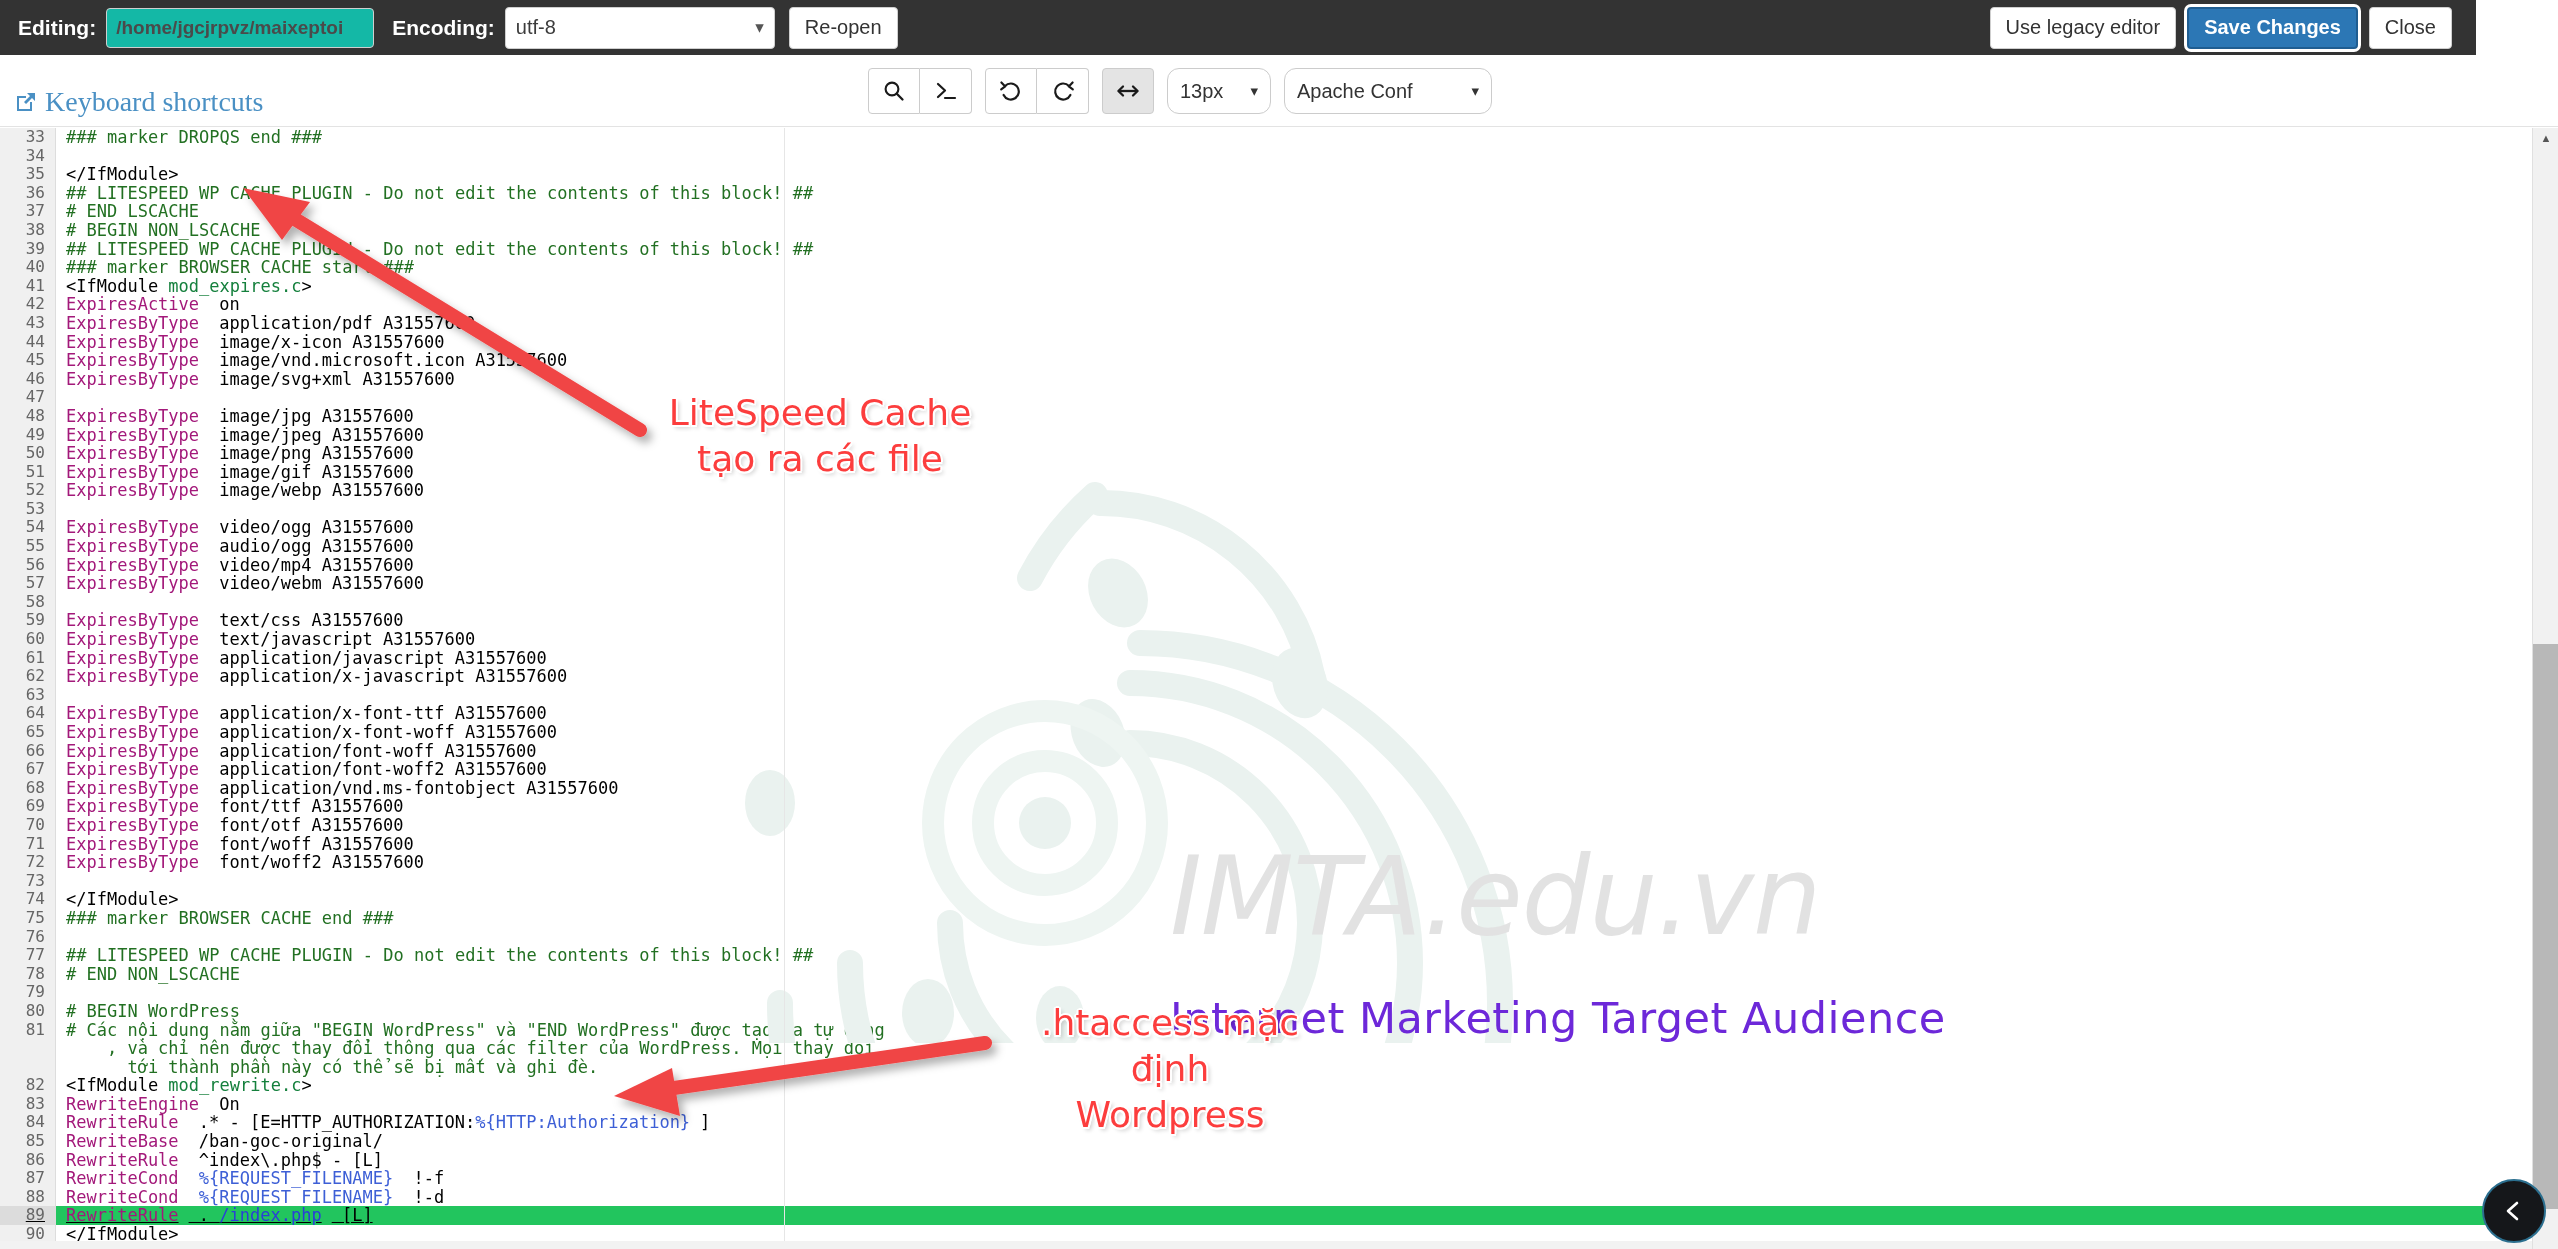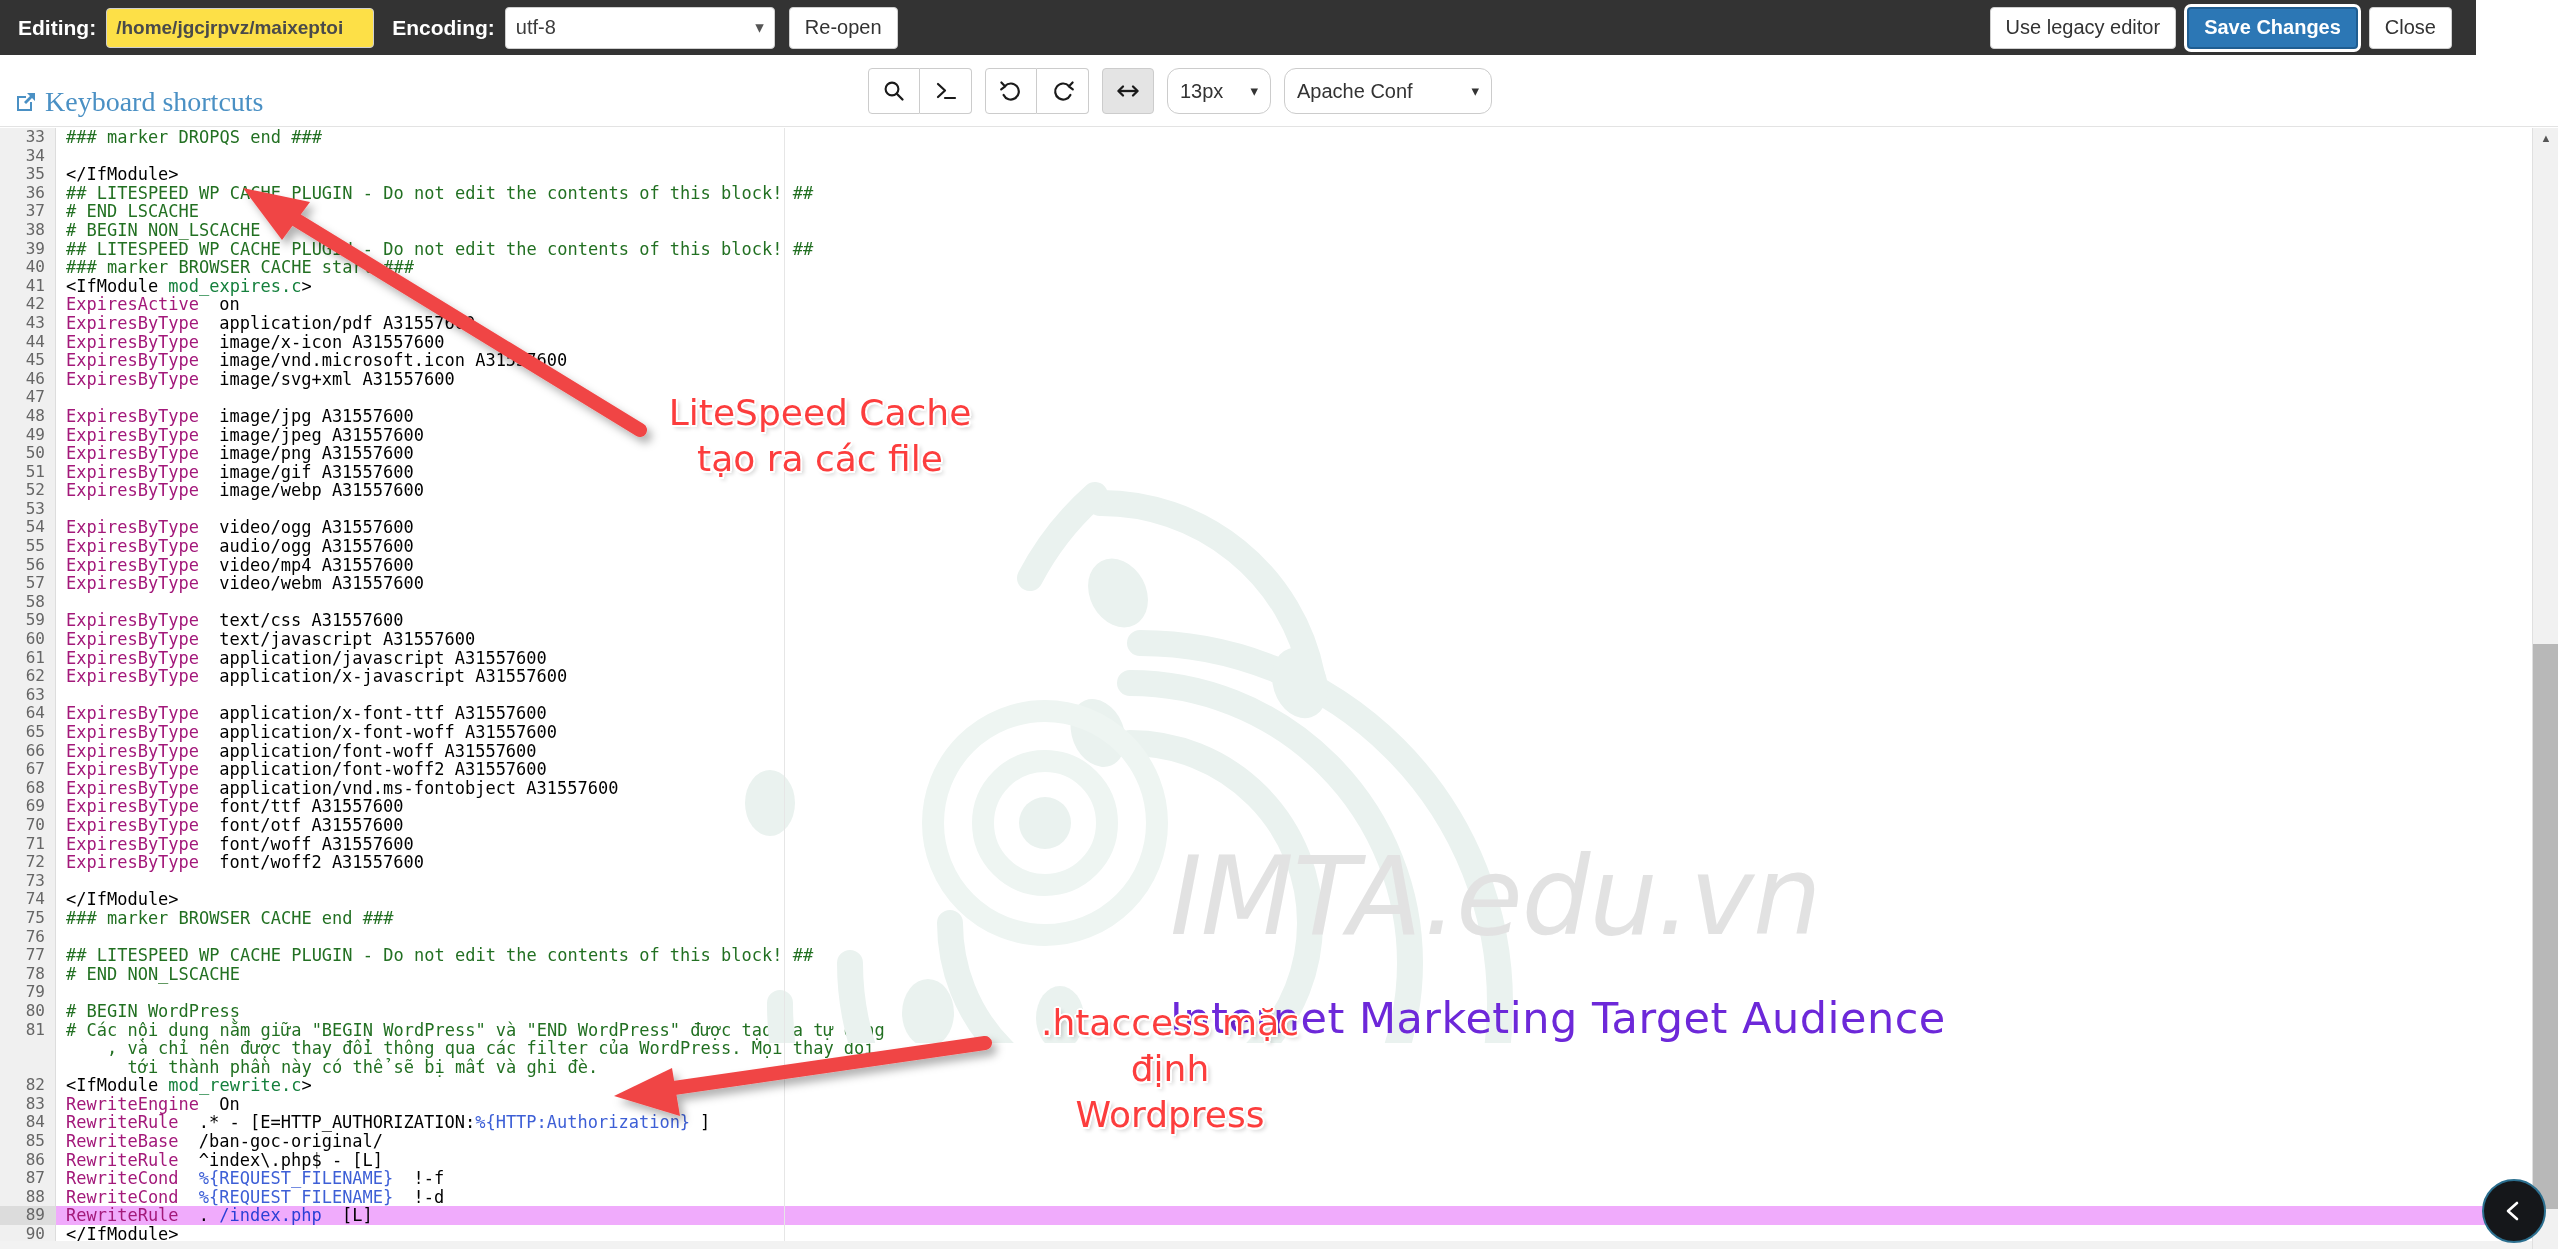--- a/index.html
+++ b/index.html
@@ -21,21 +21,21 @@
   }
   .tb-label {
     color: #ffffff;
     font-size: 21px;
     font-weight: bold;
     margin-right: 10px;
     white-space: nowrap;
   }
   #path-input {
     width: 268px; height: 40px;
-    background: #fde047;
+    background: #14b8a6;
     border: 1px solid #cfcfcf;
     border-radius: 4px;
     color: #4a4a4a;
     font-size: 19px;
     font-weight: bold;
     font-family: "Liberation Sans", sans-serif;
     padding: 0 9px;
     outline: none;
     overflow: hidden;
     white-space: nowrap;
@@ -156,21 +156,21 @@
     font-size: 17px;
     line-height: 18.6px;
     white-space: pre;
   }
   .cl {
     position: relative;
     height: 18.6px;
     display: flex;
     align-items: flex-start;
   }
-  .cl.hl { background: #f0abfc; }
+  .cl.hl { background: #22c55e; text-decoration: underline; }
   .cl.hl .ln { background: #dcdcdc; }
   .ln {
     width: 56px;
     min-width: 56px;
     text-align: right;
     padding-right: 10px;
     color: #666666;
     background: #f0f0f0;
     border-right: 1px solid #dddddd;
     font-size: 16px;

